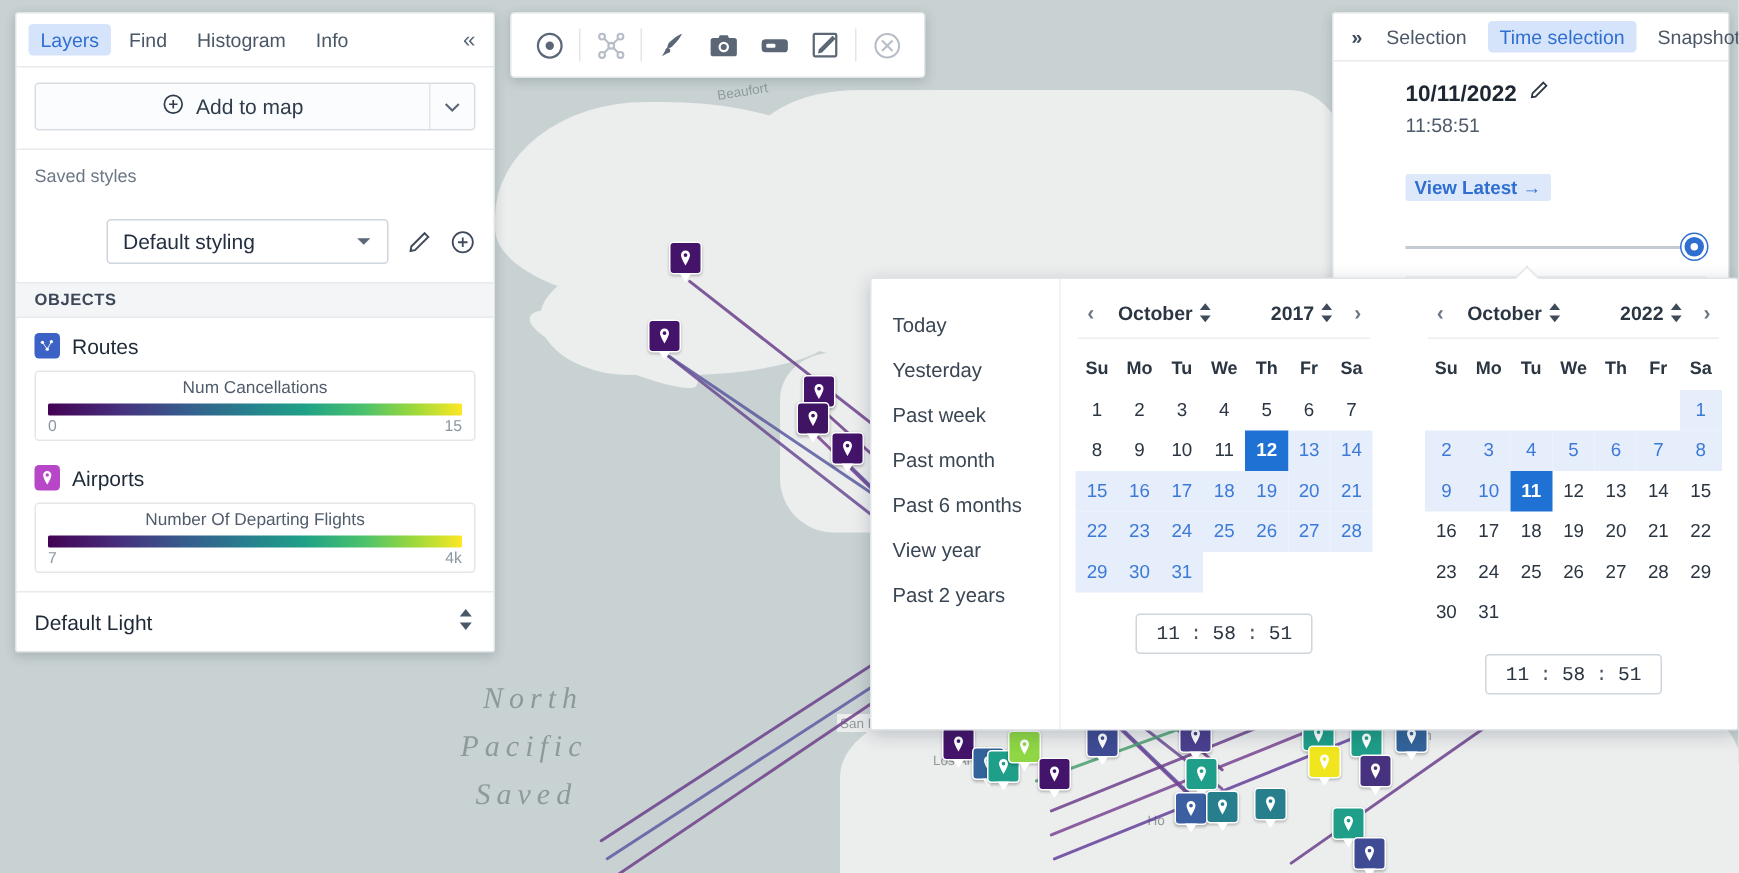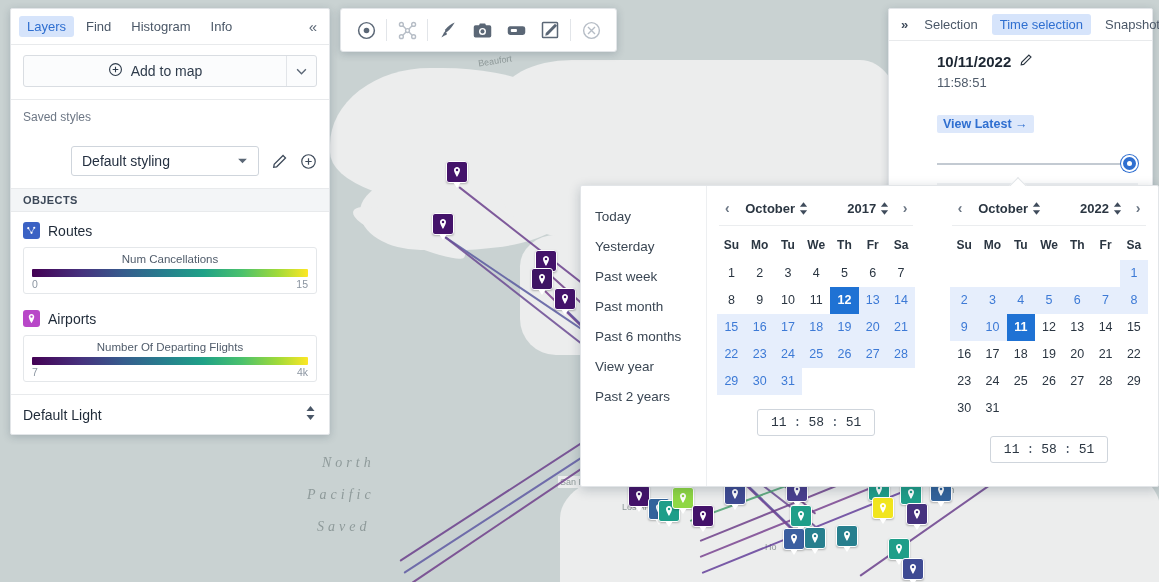--- a/index.html
+++ b/index.html
@@ -15,21 +15,21 @@
     background: #c3cdcd;
     overflow: hidden;
   }
 
   
   #map { position: absolute; inset: 0; background: #c9d2d2; }
   .landmass { position: absolute; background: #eceded; }
   .sea-label {
     position: absolute; color: #8e9a9a; font-style: italic;
     font-family: "Liberation Serif", serif; letter-spacing: 4px;
-    font-size: 14px; white-space: nowrap;
+    font-size: 20px; white-space: nowrap;
   }
   .tiny-label {
     position: absolute; color: #8f9a9a; font-size: 9px;
     font-family: "Liberation Sans", sans-serif; white-space: nowrap;
   }
   .route { position: absolute; transform-origin: 0 50%; height: 2px; border-radius: 1px; opacity: .85; }
   .pin {
     position: absolute; width: 22px; height: 28px;
   }
   .pin .box {

